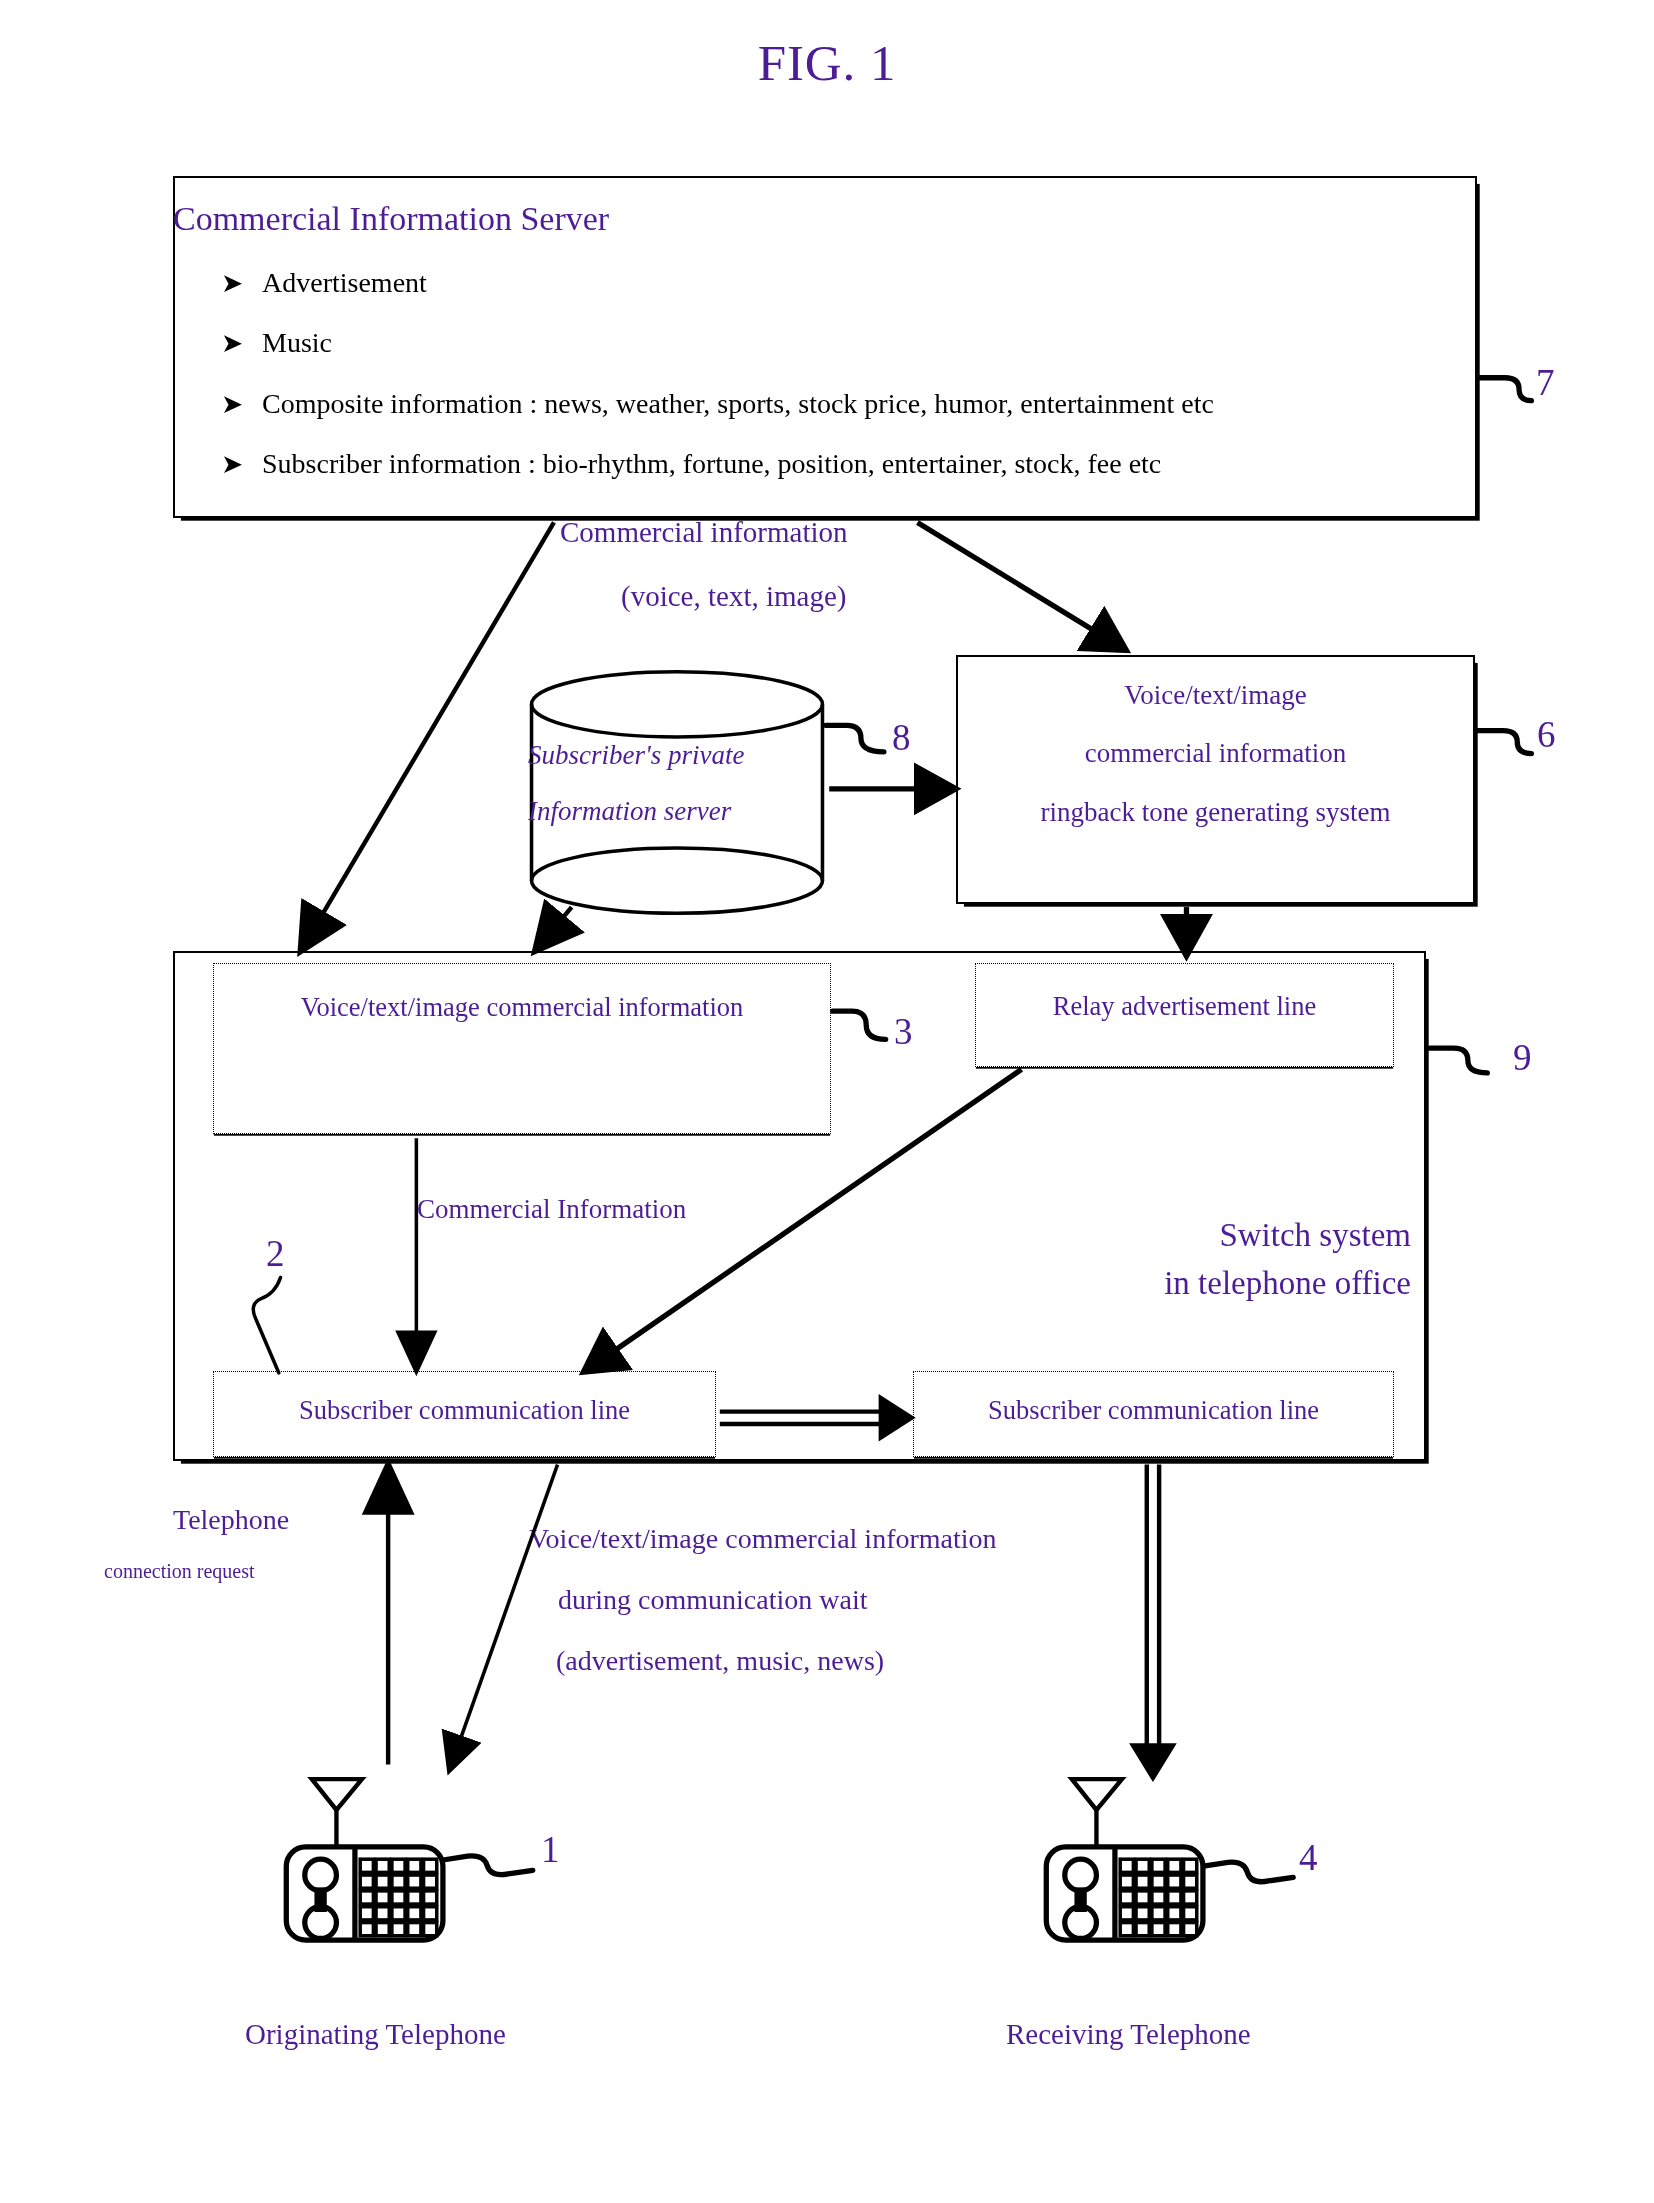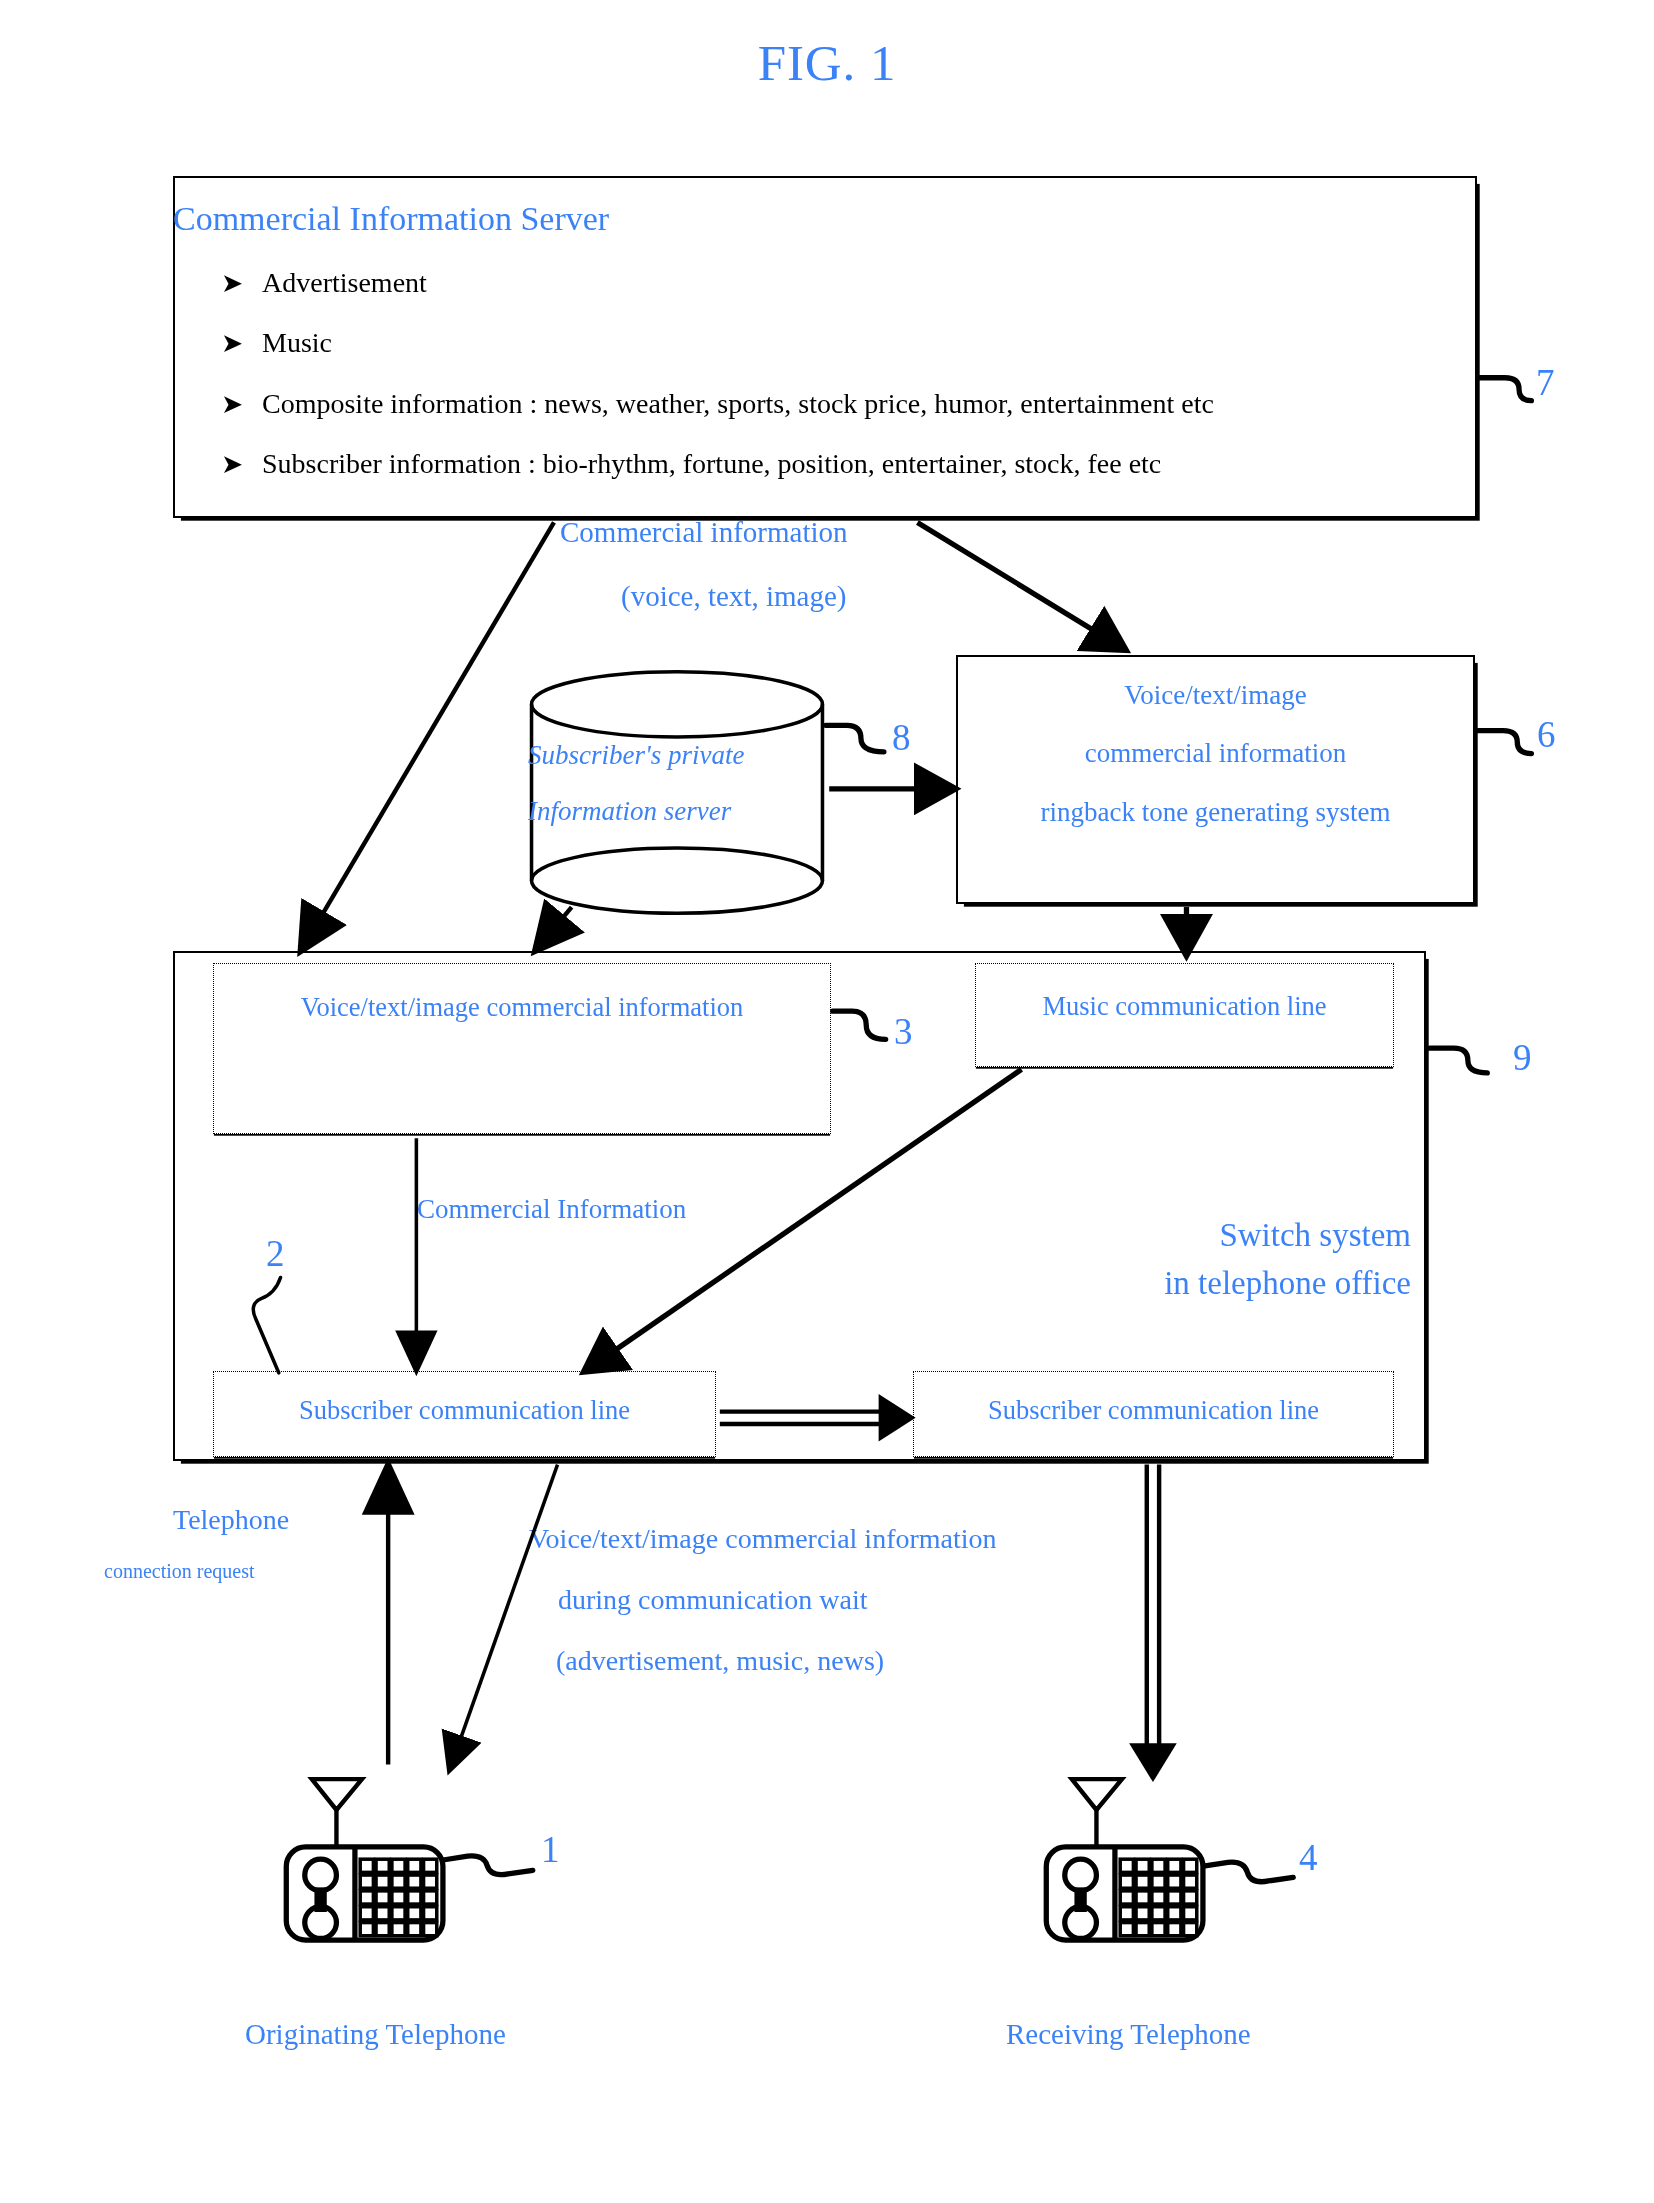--- a/index.html
+++ b/index.html
@@ -28,21 +28,21 @@
     position: absolute;
     left: 0; top: 0;
     width: 1654px;
     height: 2204px;
     pointer-events: none;
   }
 
   .lbl {
     position: absolute;
     font-family: "Liberation Serif", "DejaVu Serif", serif;
-    color: #3b82f6;
+    color: #4c1d95;
     white-space: nowrap;
     line-height: 1.05;
   }
 
   
   #fig-title {
     left: 0;
     top: 37px;
     width: 1654px;
     text-align: center;
@@ -255,21 +255,21 @@
   <div class="lbl rb-sys-line" style="top:681px;">Voice/text/image</div>
   <div class="lbl rb-sys-line" style="top:739px;">commercial information</div>
   <div class="lbl rb-sys-line" style="top:798px;">ringback tone generating system</div>
 
   <div id="switch-box"></div>
 
   <div class="dashed-box" id="rb-device-box"></div>
   <div class="lbl box-line" id="rb-dev-l1">Voice/text/image commercial information</div>
 
   <div class="dashed-box" id="relay-box"></div>
-  <div class="lbl box-line" id="relay-lbl">Music communication line</div>
+  <div class="lbl box-line" id="relay-lbl">Relay advertisement line</div>
 
   <div class="lbl" id="switch-title-1">Switch system</div>
   <div class="lbl" id="switch-title-2">in telephone office</div>
 
   <div class="lbl" id="comm-info-mid">Commercial Information</div>
 
   <div class="dashed-box" id="sub-line-left"></div>
   <div class="lbl box-line" id="sub-left-lbl">Subscriber communication line</div>
 
   <div class="dashed-box" id="sub-line-right"></div>

